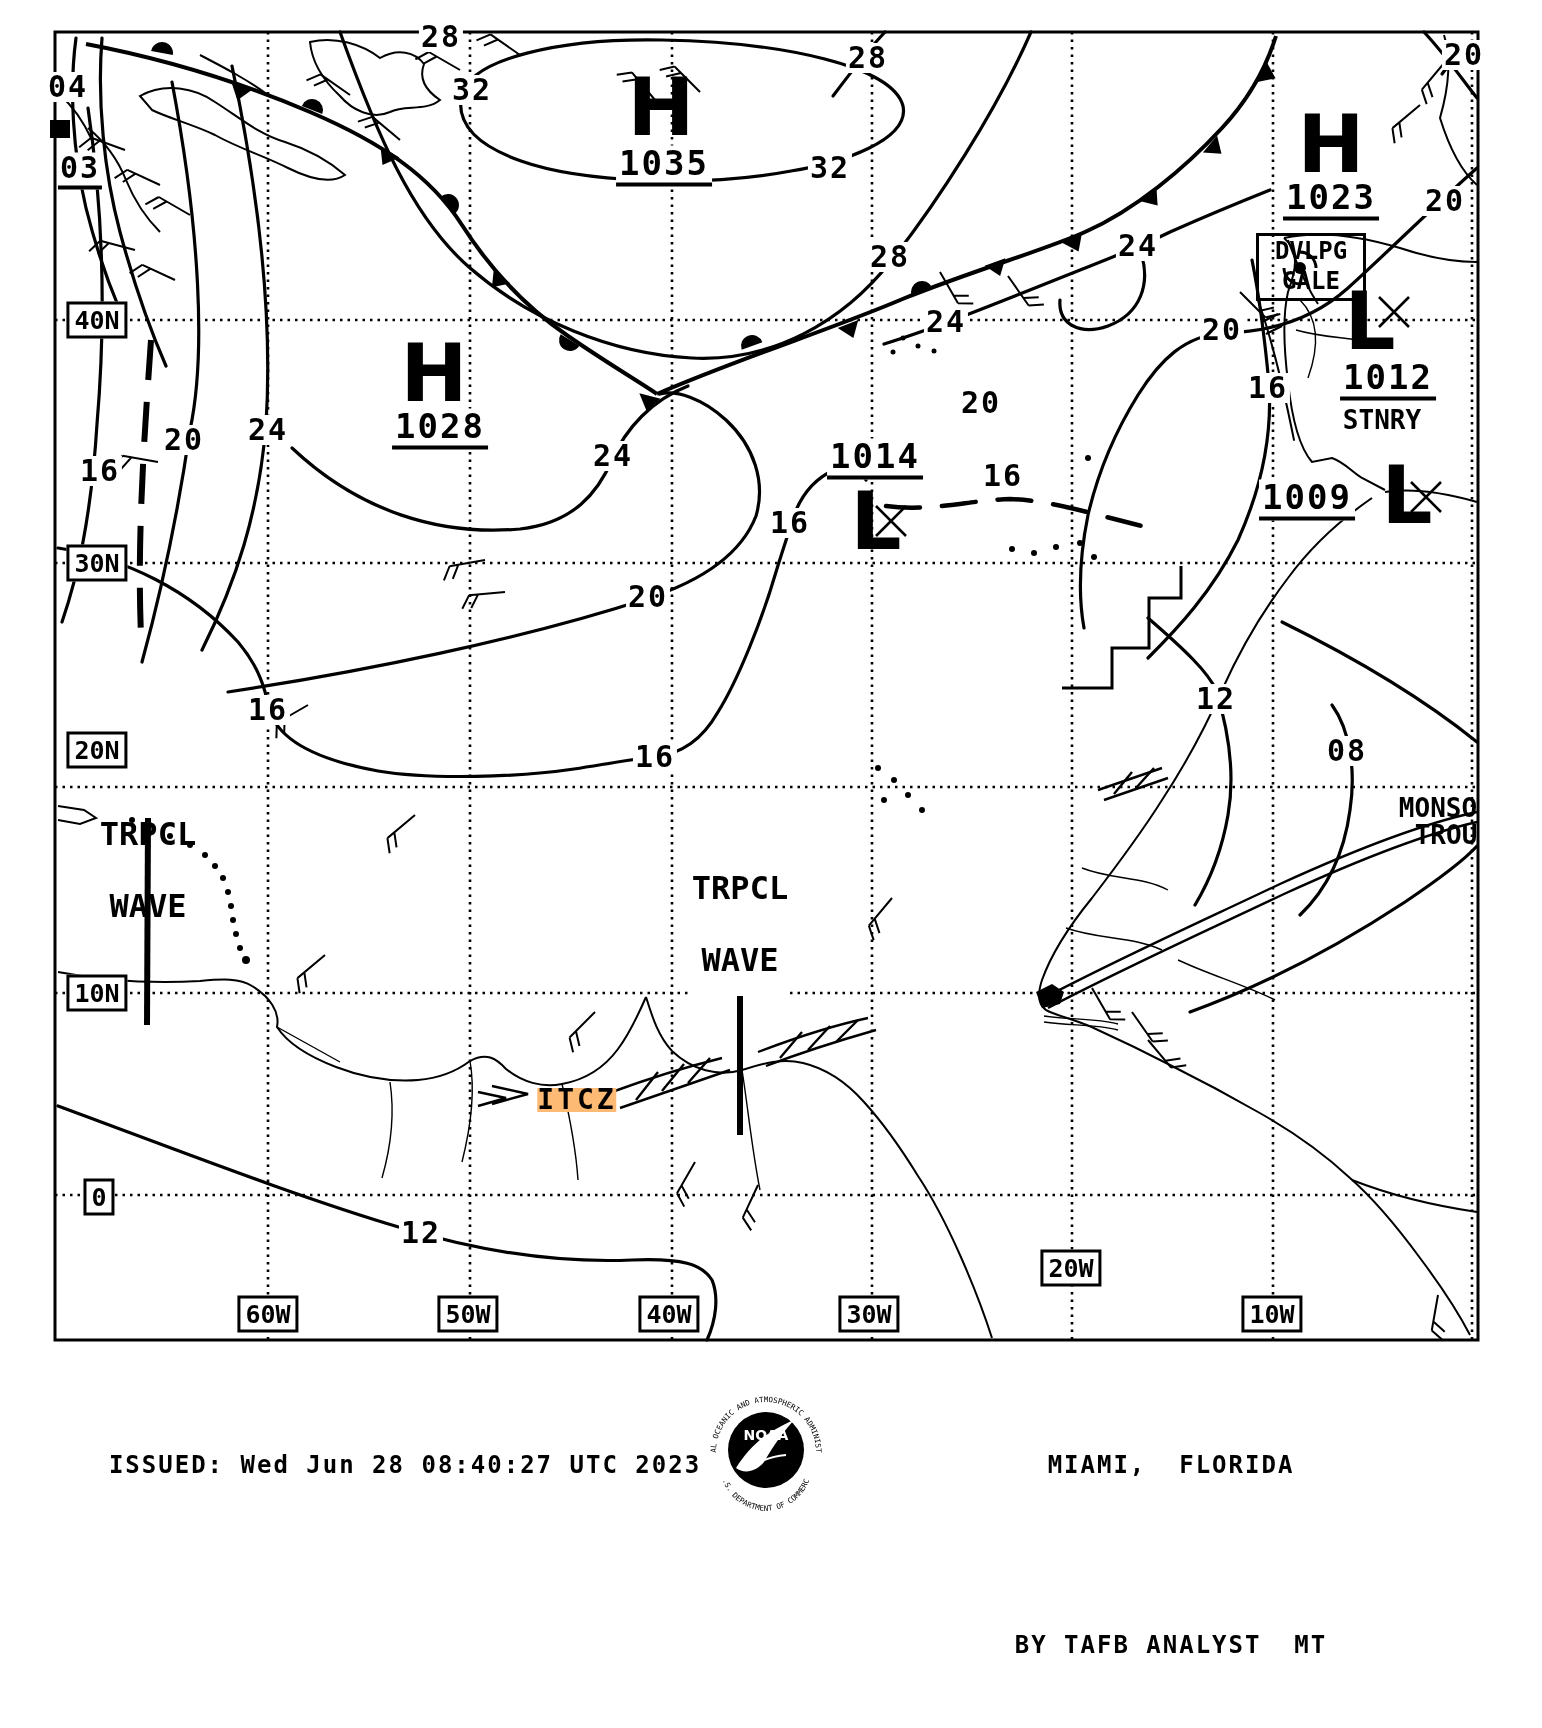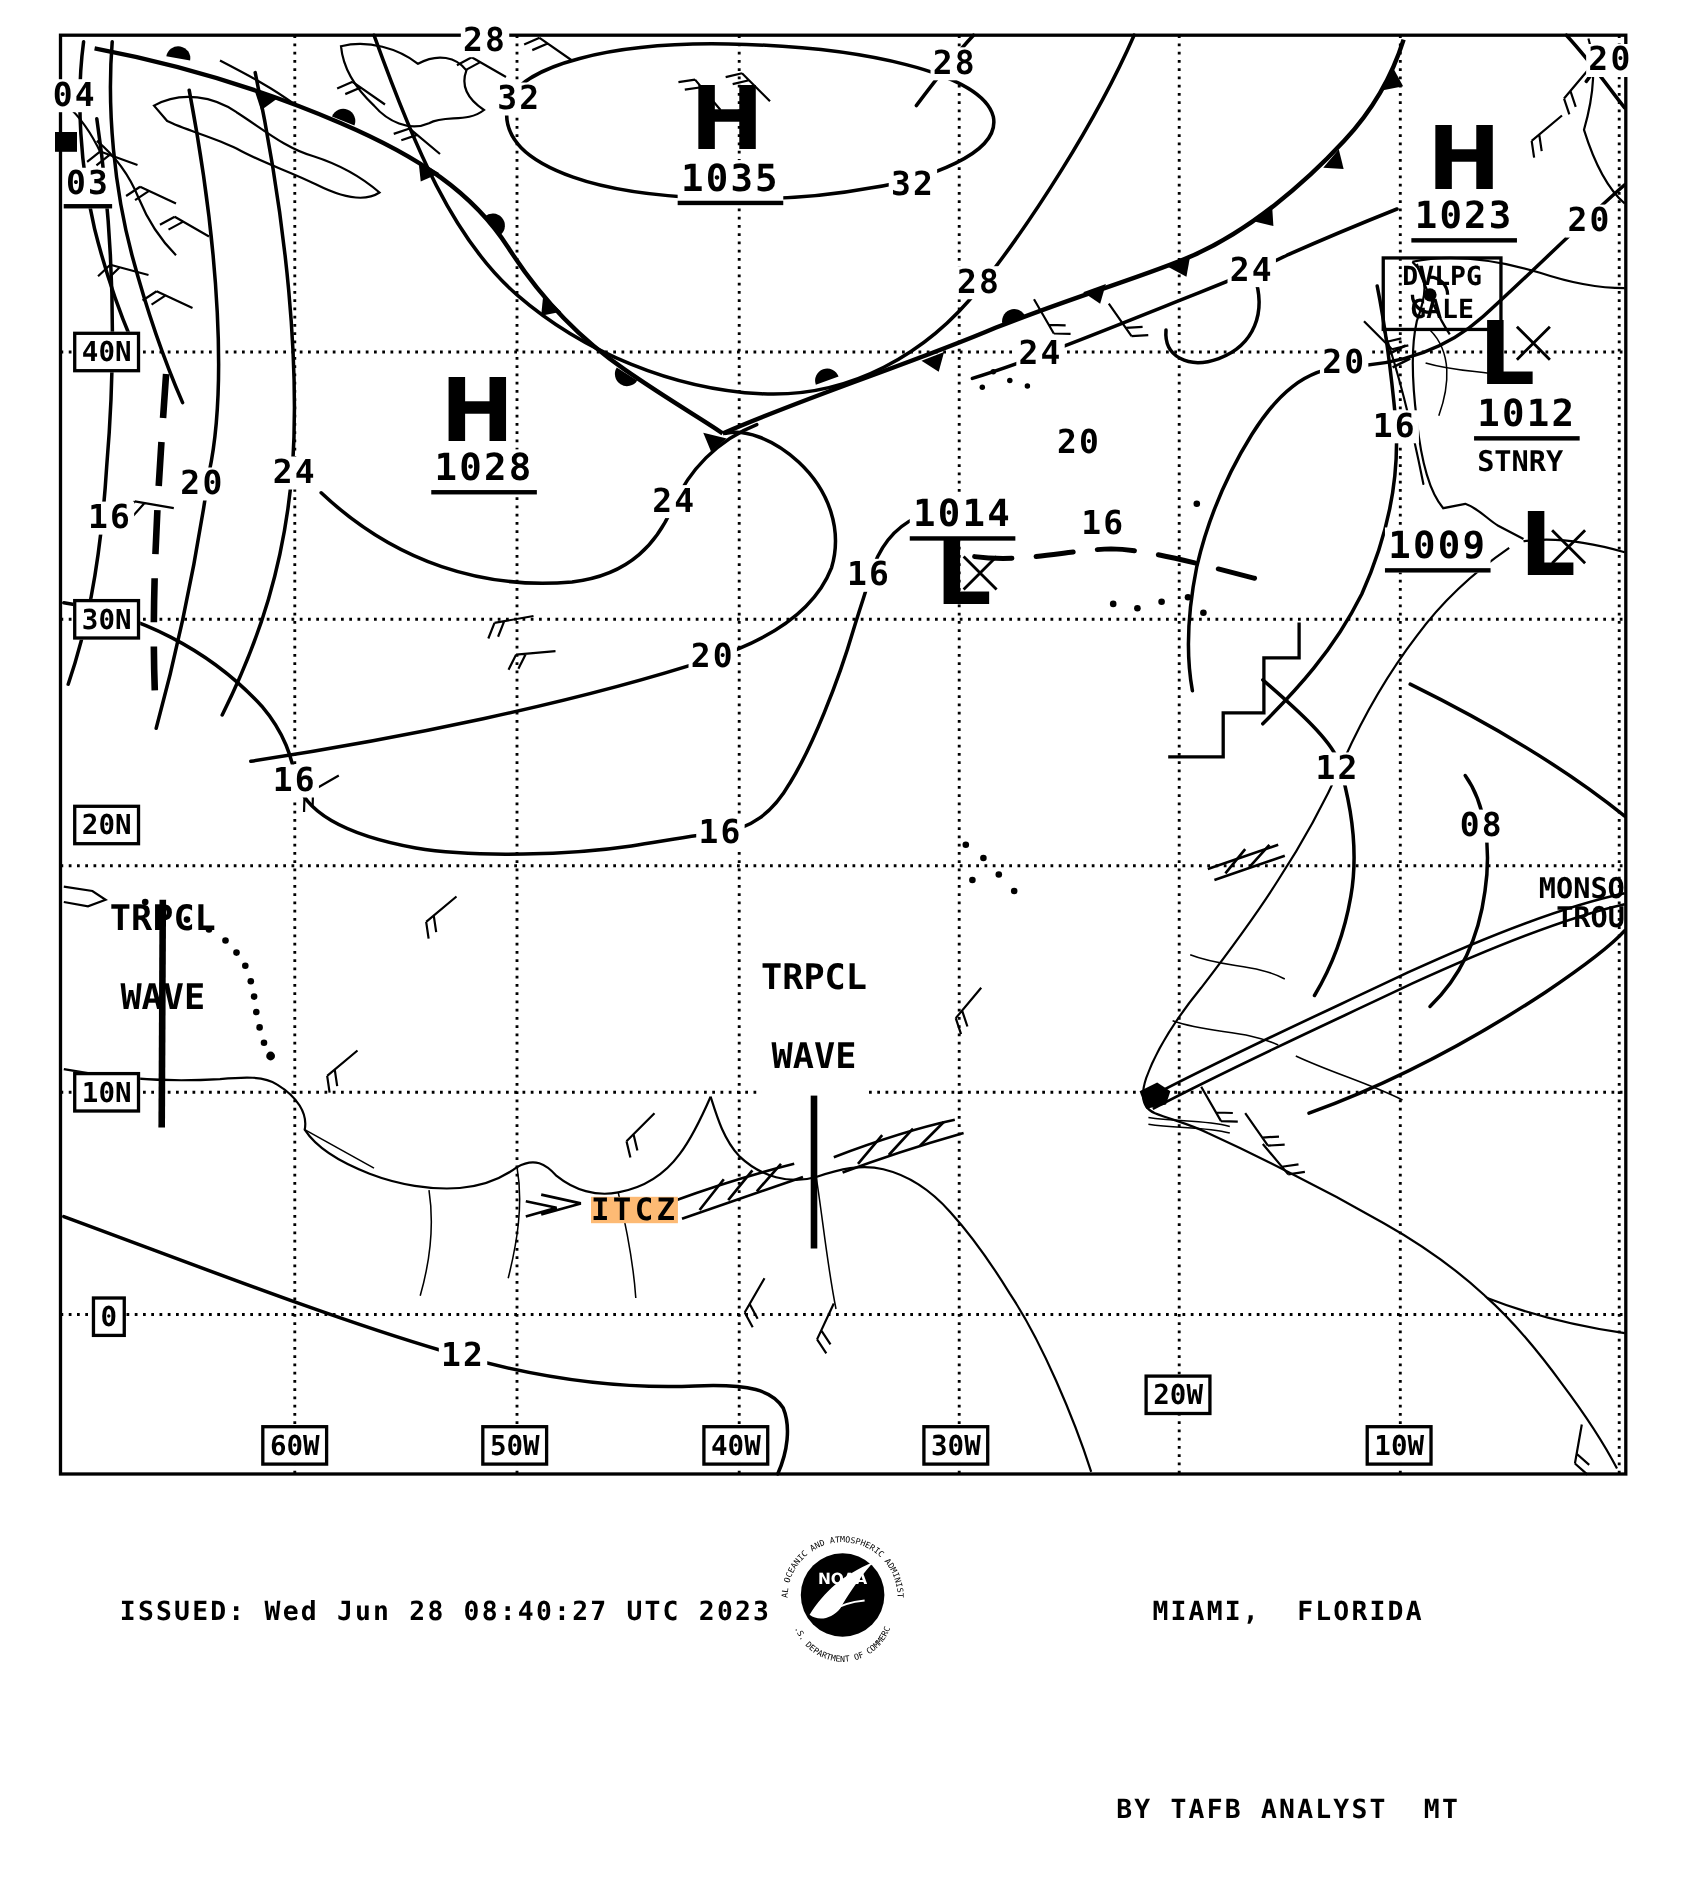--- a/index.html
+++ b/index.html
@@ -274,21 +274,21 @@
 <div class="abs ctr llbox" style="left:869px;top:1314px;">30W</div>
 <div class="abs ctr llbox" style="left:1071px;top:1268px;">20W</div>
 <div class="abs ctr llbox" style="left:1272px;top:1314px;">10W</div>
 
 <div class="abs ctr hl" style="left:661px;top:108px;">H</div>
 <div class="abs ctr pv ul" style="left:664px;top:166px;">1035</div>
 <div class="abs ctr hl" style="left:434px;top:374px;">H</div>
 <div class="abs ctr pv ul" style="left:440px;top:429px;">1028</div>
 <div class="abs ctr hl" style="left:1331px;top:145px;">H</div>
 <div class="abs ctr pv ul" style="left:1331px;top:200px;">1023</div>
-<div class="abs ctr pv ul" style="left:875px;top:471px;">1014</div>
+<div class="abs ctr pv ul" style="left:875px;top:459px;">1014</div>
 <div class="abs ctr hl" style="left:876px;top:522px;">L</div>
 <div class="abs ctr hl" style="left:1370px;top:322px;">L</div>
 <div class="abs ctr pv ul" style="left:1388px;top:380px;">1012</div>
 <div class="abs ctr pv ul" style="left:1307px;top:500px;">1009</div>
 <div class="abs ctr hl" style="left:1407px;top:496px;">L</div>
 
 <span class="abs ctr iso" style="left:441px;top:37px;">28</span>
 <span class="abs ctr iso" style="left:472px;top:90px;">32</span>
 <span class="abs ctr iso" style="left:868px;top:58px;">28</span>
 <span class="abs ctr iso" style="left:830px;top:168px;">32</span>

